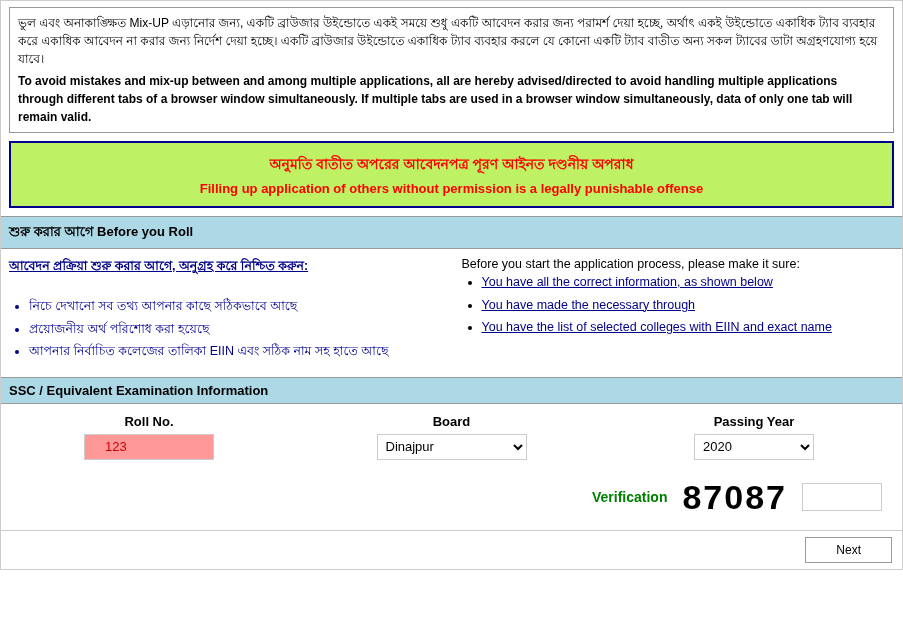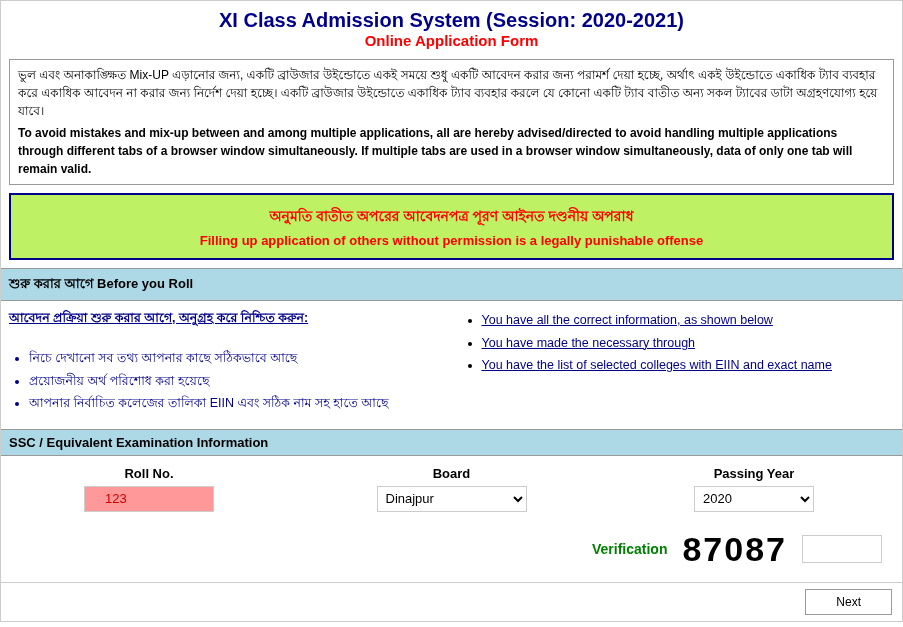--- a/index.html
+++ b/index.html
@@ -213,24 +213,20 @@
       font-size: 12px;
       cursor: pointer;
       color: #000;
     }
   </style>
 </head>
 <body>
 
 <div class="main-container">
 
-  <div class="header">
-    <div class="header-title">XI Class Admission System (Session: 2020-2021)</div>
-    <div class="header-subtitle">Online Application Form</div>
-  </div>
 
   <div class="warning-box">
     <div class="bengali-text">ভুল এবং অনাকাঙ্ক্ষিত Mix-UP এড়ানোর জন্য, একটি ব্রাউজার উইন্ডোতে একই সময়ে শুধু একটি আবেদন করার জন্য পরামর্শ দেয়া হচ্ছে, অর্থাৎ একই উইন্ডোতে একাধিক ট্যাব ব্যবহার করে একাধিক আবেদন না করার জন্য নির্দেশ দেয়া হচ্ছে। একটি ব্রাউজার উইন্ডোতে একাধিক ট্যাব ব্যবহার করলে যে কোনো একটি ট্যাব বাতীত অন্য সকল ট্যাবের ডাটা অগ্রহণযোগ্য হয়ে যাবে।</div>
     <div class="english-bold">To avoid mistakes and mix-up between and among multiple applications, all are hereby advised/directed to avoid handling multiple applications through different tabs of a browser window simultaneously. If multiple tabs are used in a browser window simultaneously, data of only one tab will remain valid.</div>
   </div>
 
   <div class="notice-box">
     <div class="notice-bengali">অনুমতি বাতীত অপরের আবেদনপত্র পূরণ আইনত দণ্ডনীয় অপরাধ</div>
     <div class="notice-english">Filling up application of others without permission is a legally punishable offense</div>
   </div>
@@ -241,20 +237,21 @@
   <div class="before-start-content">
     <div class="before-start-left">
       <div class="heading">আবেদন প্রক্রিয়া শুরু করার আগে, অনুগ্রহ করে নিশ্চিত করুন:</div>
       <ul>
         <li><span>নিচে দেখানো সব তথ্য আপনার কাছে সঠিকভাবে আছে</span></li>
         <li><span>প্রয়োজনীয় অর্থ পরিশোধ করা হয়েছে</span></li>
         <li><span>আপনার নির্বাচিত কলেজের তালিকা EIIN এবং সঠিক নাম সহ হাতে আছে</span></li>
       </ul>
     </div>
     <div class="before-start-right">
+      <div>Before you start the application process, please make it sure:</div>
       <ul>
         <li><span class="highlight">You have all the correct information, as shown below</span></li>
         <li><span class="highlight">You have made the necessary through</span></li>
         <li><span class="highlight">You have the list of selected colleges with EIIN and exact name</span></li>
       </ul>
     </div>
   </div>
 
   <div class="ssc-section">
     <div class="section-header">

